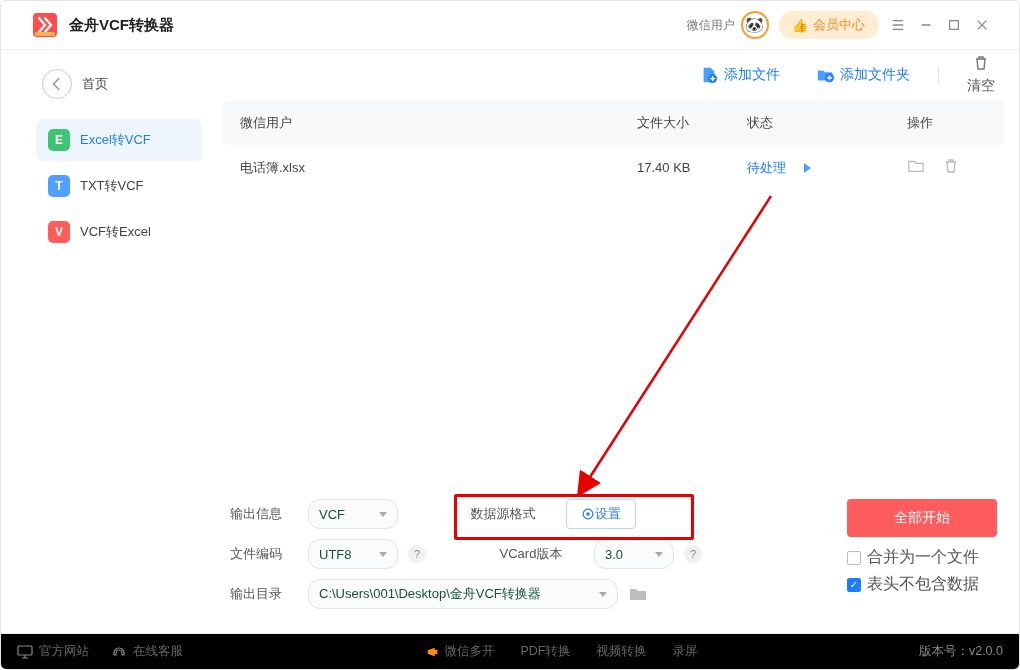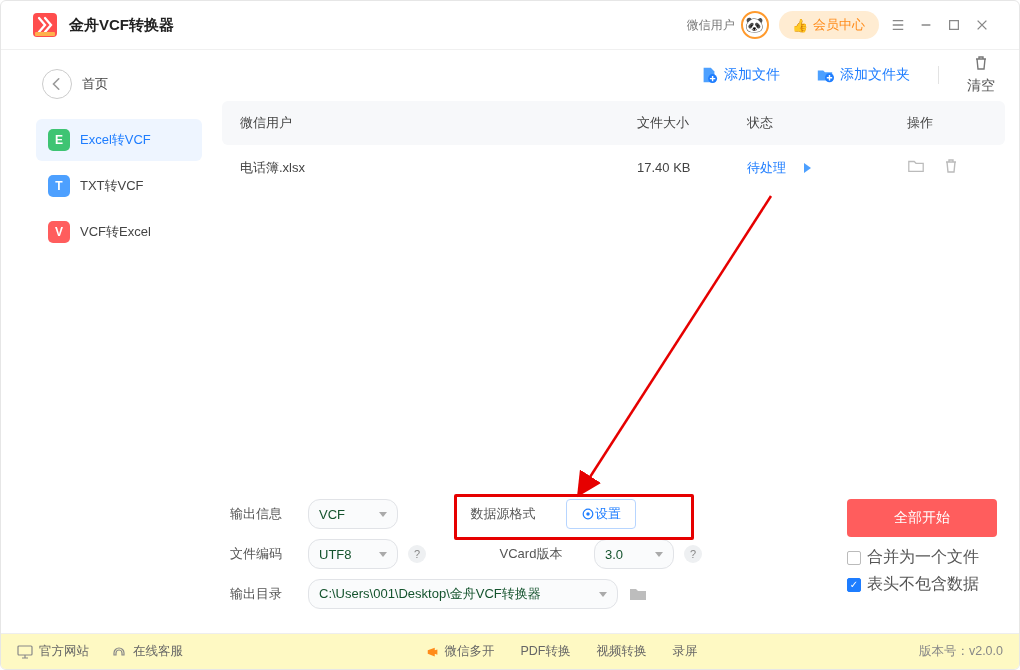--- a/index.html
+++ b/index.html
@@ -70,21 +70,21 @@
 .chk { display:flex; align-items:center; gap:6px; color:#555; font-size:16px; margin-left:auto; width:150px;}
 .chk-box { width:14px; height:14px; border:1px solid #bbb; border-radius:2px; display:flex; align-items:center; justify-content:center; flex:none;}
 .chk-box.on { background:#1e7dff; border-color:#1e7dff;}
 .chk-box.on::after { content:"✓"; color:#fff; font-size:10px; line-height:1;}
 
 
 .red-box { position:absolute; border:3px solid #e60000; border-radius:2px; pointer-events:none;}
 .red-arrow { position:absolute; pointer-events:none;}
 
 
-.footer { position:absolute; left:0; right:0; bottom:0; height:36px; border-top:1px solid #eee; display:flex; align-items:center; padding:0 16px; font-size:12.5px; color:#666; background:#fef9c3;}
+.footer { position:absolute; left:0; right:0; bottom:0; height:36px; border-top:1px solid #eee; display:flex; align-items:center; padding:0 16px; font-size:12.5px; color:#666; background:#000000;}
 .f-link { display:flex; align-items:center; gap:6px; margin-right:22px; cursor:pointer;}
 .f-center { flex:1; display:flex; justify-content:center; gap:26px;}
 .f-center span { cursor:pointer; color:#666;}
 .f-center span.hot { color:#ff8b1a; display:flex; align-items:center; gap:4px;}
 .f-right { color:#888;}
 
 .chev { width:0; height:0; border-left:4px solid transparent; border-right:4px solid transparent; border-top:5px solid #aaa; }
 .tri-play { width:0; height:0; border-top:5px solid transparent; border-bottom:5px solid transparent; border-left:7px solid #4da0ff; }
 
 .hr-top { height:1px; background:#f0f0f0; position:absolute; left:0; right:0; top:48px;}

